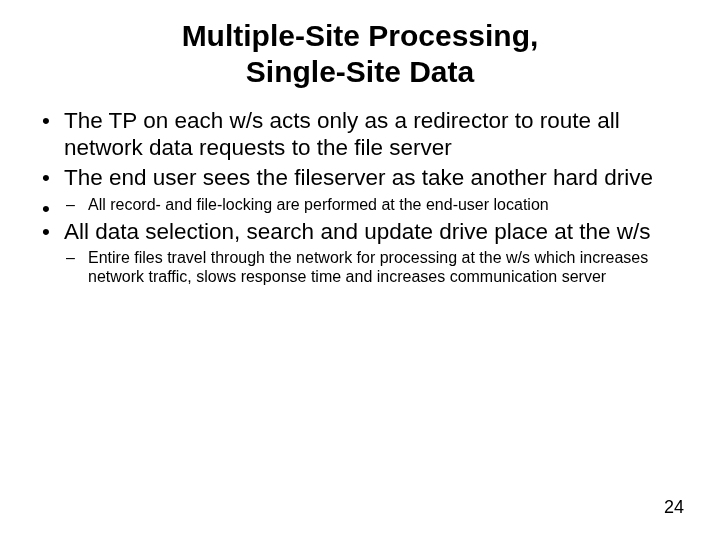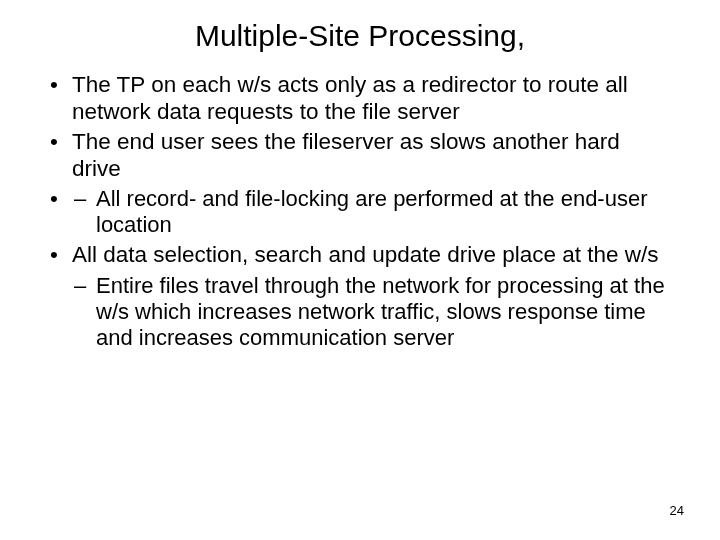--- a/index.html
+++ b/index.html
@@ -16,80 +16,81 @@
     width: 720px;
     height: 540px;
     padding: 18px 30px 20px 30px;
     position: relative;
   }
   .title {
     text-align: center;
     font-size: 30px;
     line-height: 1.2;
     margin: 0 0 18px 0;
-    font-weight: normal;
+    font-weight: bold;
   }
   ul.lvl1 {
     list-style: none;
-    margin: 16px;
+    margin: 8px;
     padding: 0;
     font-size: 22.5px;
     line-height: 1.18;
   }
   ul.lvl1 > li {
     position: relative;
     padding-left: 26px;
     margin-bottom: 4px;
   }
   ul.lvl1 > li::before {
     content: "•";
     position: absolute;
     left: 4px;
     top: 0;
   }
   ul.lvl2 {
     list-style: none;
     margin: 4px 0 4px 0;
     padding: 0;
-    font-size: 22px;
+    font-size: 16px;
     line-height: 1.18;
   }
   ul.lvl2 > li {
     position: relative;
     padding-left: 24px;
     margin-bottom: 2px;
   }
   ul.lvl2 > li::before {
     content: "–";
     position: absolute;
     left: 2px;
     top: 0;
   }
   .pagenum {
     position: absolute;
     right: 36px;
     bottom: 22px;
-    font-size: 13px;
+    font-size: 18px;
   }
 </style>
 </head>
 <body>
 
 <div class="slide">
 
   <h1 class="title">
     <span>Multiple-Site Processing,</span><br>
+    <span>Single-Site Data</span>
   </h1>
 
   <ul class="lvl1">
     <li>
       <span>The TP on each w/s acts only as a redirector to route all network data requests to the file server</span>
     </li>
     <li>
-      <span>The end user sees the fileserver as slows another hard drive</span>
+      <span>The end user sees the fileserver as take another hard drive</span>
     </li>
     <li>
       <ul class="lvl2">
         <li>
           <span>All record- and file-locking are performed at the end-user location</span>
         </li>
       </ul>
     </li>
     <li>
       <span>All data selection, search and update drive place at the w/s</span>

